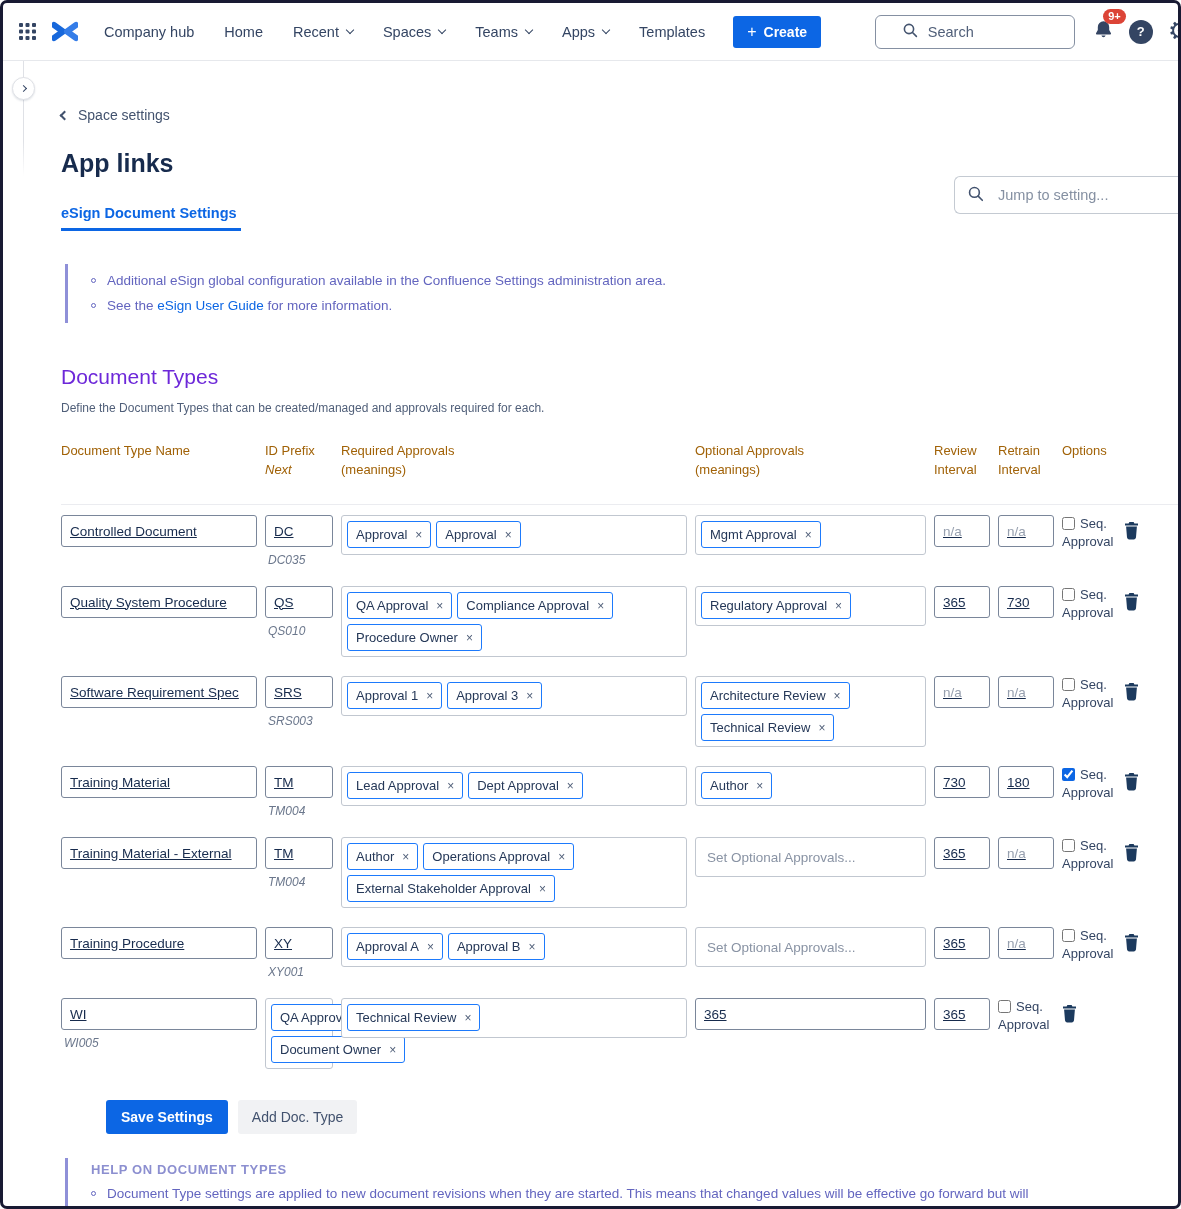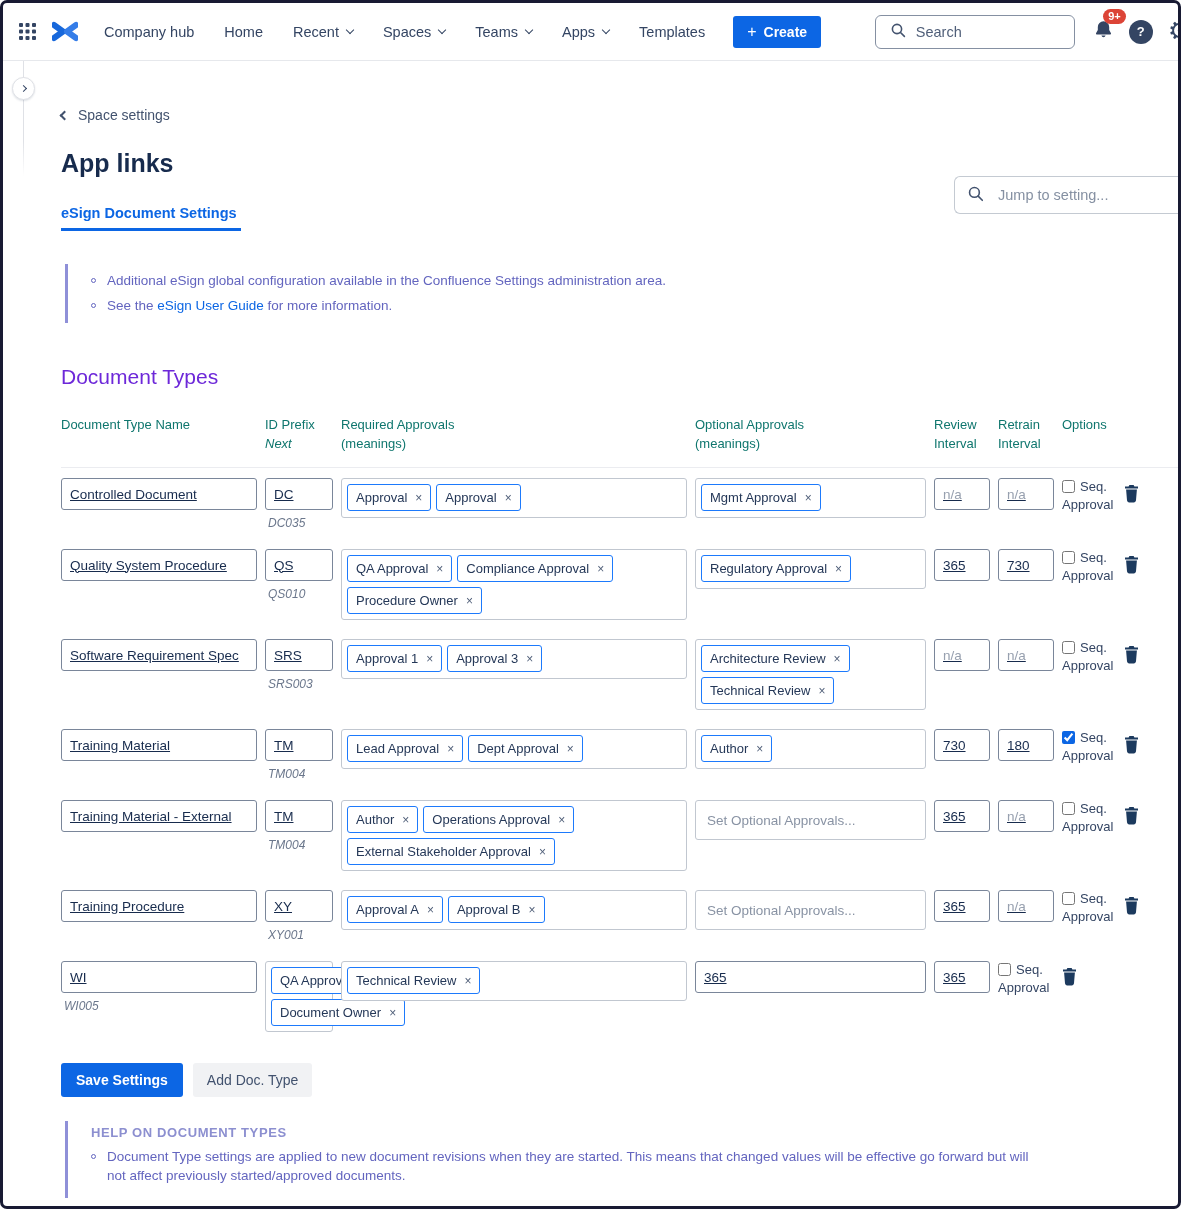--- a/index.html
+++ b/index.html
@@ -42,21 +42,21 @@
     padding:8px 14px;
     display:flex; align-items:center; gap:7px;
     cursor:pointer;
   }
   .create-plus { font-size:16px; font-weight:400; line-height:1; }
   .nav-search {
     margin-left:auto;
     width:200px; height:34px;
     border:1px solid #8590A2; border-radius:6px;
     display:flex; align-items:center; gap:8px;
-    padding:0 14px;
+    padding:0 26px;
     background:#fff;
   }
   .nav-search input {
     border:none; outline:none; width:100%;
     font-size:14.5px; color:#344563;
     font-family:"Liberation Sans", sans-serif;
   }
   .nav-search input::placeholder { color:#505F79; }
   .nav-icons { display:flex; align-items:center; gap:15px; margin-left:18px; margin-right:-14px; }
   .bell-wrap { position:relative; cursor:pointer; }
@@ -135,21 +135,21 @@
   
   .section-h { margin-top:42px; font-size:21px; font-weight:500; color:#6d28d9; }
   .section-d { margin-top:12px; font-size:12px; color:#505F79; }
 
   .thead, .trow {
     display:grid;
     grid-template-columns:196px 68px 346px 231px 56px 56px 54px 24px;
     column-gap:8px;
     align-items:start;
   }
-  .thead { margin-top:26px; font-size:13px; line-height:19px; color:#0f766e; padding-bottom:14px; border-bottom:1px solid #EBECF0; }
+  .thead { margin-top:26px; font-size:13px; line-height:19px; color:#a16207; padding-bottom:25px; border-bottom:1px solid #EBECF0; }
   .th-sub.it { font-style:italic; }
   .trow { padding:10px 0 9px; }
 
   .inp {
     border:1px solid #7A869A; border-radius:3px;
     height:32px; padding:0 8px;
     font-size:13.5px; color:#172B4D;
     font-family:"Liberation Sans",sans-serif;
     width:100%; background:#fff; outline:none;text-decoration:underline;
   }
@@ -180,20 +180,21 @@
   .trash-cell { padding-top:7px; }
   .trash { cursor:pointer; display:inline-block; }
 
   .btn-row { margin-top:22px; display:flex; gap:10px; }
   .btn-primary {
     background:#0C66E4; color:#fff;
     border:none; border-radius:3px;
     font-size:14px; font-weight:700;
     padding:9px 15px; cursor:pointer;
     font-family:"Liberation Sans",sans-serif;
+    margin-left:45px;
   }
   .btn-subtle {
     background:#F1F2F4; color:#42526E;
     border:none; border-radius:3px;
     font-size:14px; font-weight:500;
     padding:9px 14px; cursor:pointer;
     font-family:"Liberation Sans",sans-serif;
   }
   .help-panel {
     margin-top:24px;
@@ -297,20 +298,21 @@
             <span class="bullet"></span>
             <span>Additional eSign global configuration available in the Confluence Settings administration area.</span>
           </div>
           <div class="note">
             <span class="bullet"></span>
             <span>See the <a class="link">eSign User Guide</a> for more information.</span>
           </div>
         </div>
 
       <div class="section-h">Document Types</div>
+      <div class="section-d">Define the Document Types that can be created/managed and approvals required for each.</div>
 
       <div class="thead">
         <div class="th">
             <div>Document Type Name</div>
           </div>
         <div class="th">
             <div>ID Prefix</div>
             <div class="th-sub it">Next</div>
           </div>
         <div class="th">

